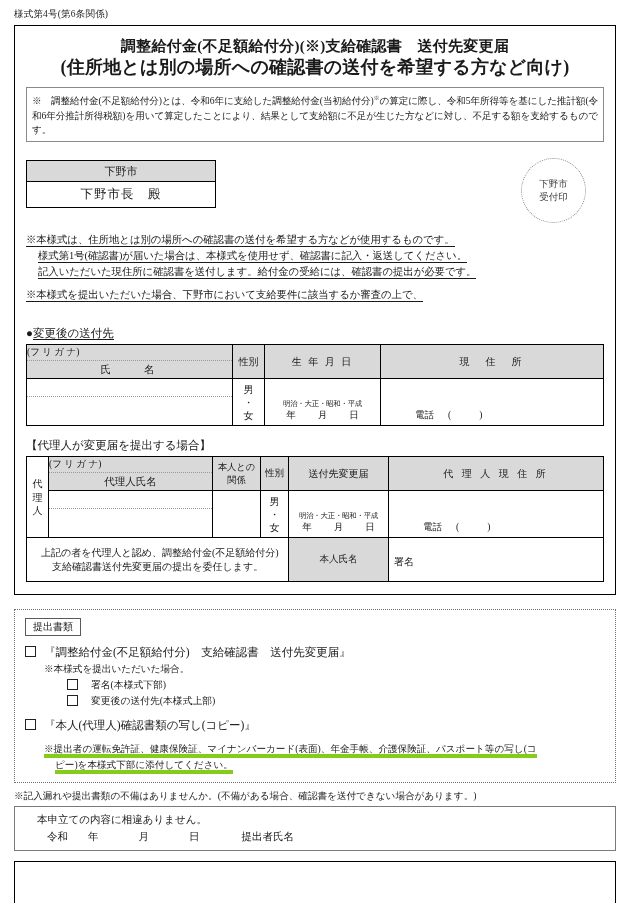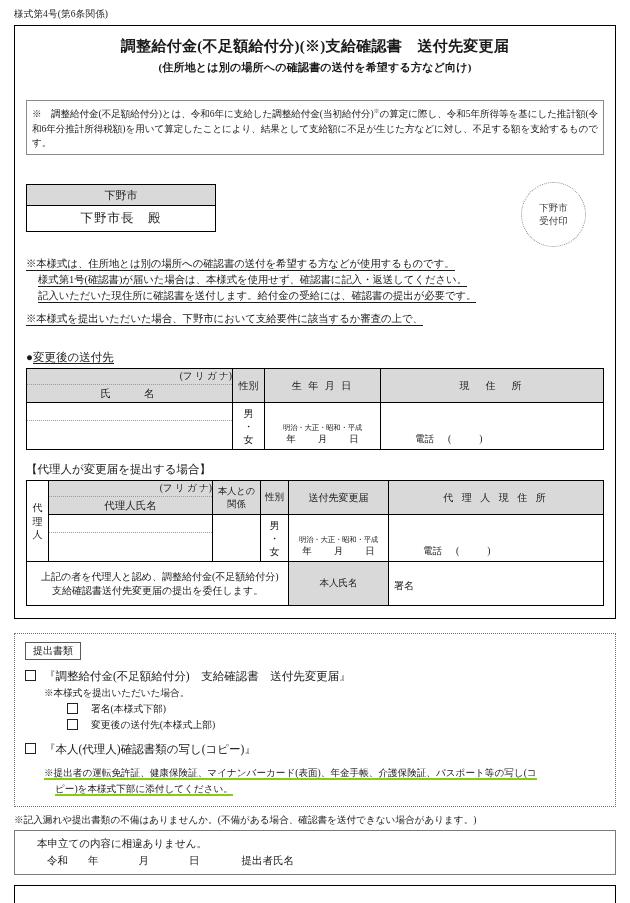--- a/index.html
+++ b/index.html
@@ -41,25 +41,25 @@
 
   .title-main {
     text-align: center;
     font-size: 15px;
     font-weight: bold;
     line-height: 21px;
     letter-spacing: .3px;
   }
   .title-sub {
     text-align: center;
-    font-size: 11px;
+    font-size: 18px;
     font-weight: bold;
     line-height: 20px;
     letter-spacing: .2px;
-    margin-bottom: 23px;
+    margin-bottom: 10px;
   }
 
   
   .note-box {
     border: 1px solid #8a8a8a;
     box-sizing: border-box;
     padding: 3px 5px 4px 5px;
     font-size: 9.6px;
     line-height: 14.4px;
     letter-spacing: -0.1px;
@@ -67,21 +67,21 @@
   }
   .note-box sup {
     font-size: 6px;
     vertical-align: super;
   }
 
   
   .addressee-row {
     display: flex;
     align-items: flex-start;
-    margin-top: 29px;
+    margin-top: 18px;
   }
   .addressee-box {
     width: 190px;
     border: 1.5px solid #000;
     box-sizing: border-box;
   }
   .addressee-city {
     background: #d9d9d9;
     border-bottom: 1.2px solid #000;
     text-align: center;
@@ -159,21 +159,21 @@
   .hd {
     background: #d9d9d9;
     text-align: center;
   }
   .sp4 { letter-spacing: 4px; }
   .sp3 { letter-spacing: 3px; }
   .sp2 { letter-spacing: 2px; }
   .furi {
     font-size: 9.5px;
     line-height: 15px;
-    text-align: right;
+    text-align: left;
     border-bottom: 1px dotted #9a9a9a !important;
   }
   .namecell {
     font-size: 10.5px;
     line-height: 17px;
     text-align: center;
   }
   .vert-mf {
     font-size: 10.5px;
     line-height: 13px;
@@ -273,21 +273,21 @@
     line-height: 15px;
     padding-left: 5px;
   }
   .chk-row2 { margin-top: 9px; }
   .chk-note2 {
     font-size: 9.6px;
     line-height: 15.5px;
     padding-left: 19px;
     margin-top: 7px;
   }
-  .chk-note2 span.u { border-bottom: 2px solid #84cc16; }
+  .chk-note2 span.u { border-bottom: 4px solid #84cc16; }
   .chk-note2 .l2 { display: block; padding-left: 11px; }
 
   
   .omit-warn {
     font-size: 9.6px;
     line-height: 14px;
     margin-top: 6px;
   }
 
   

